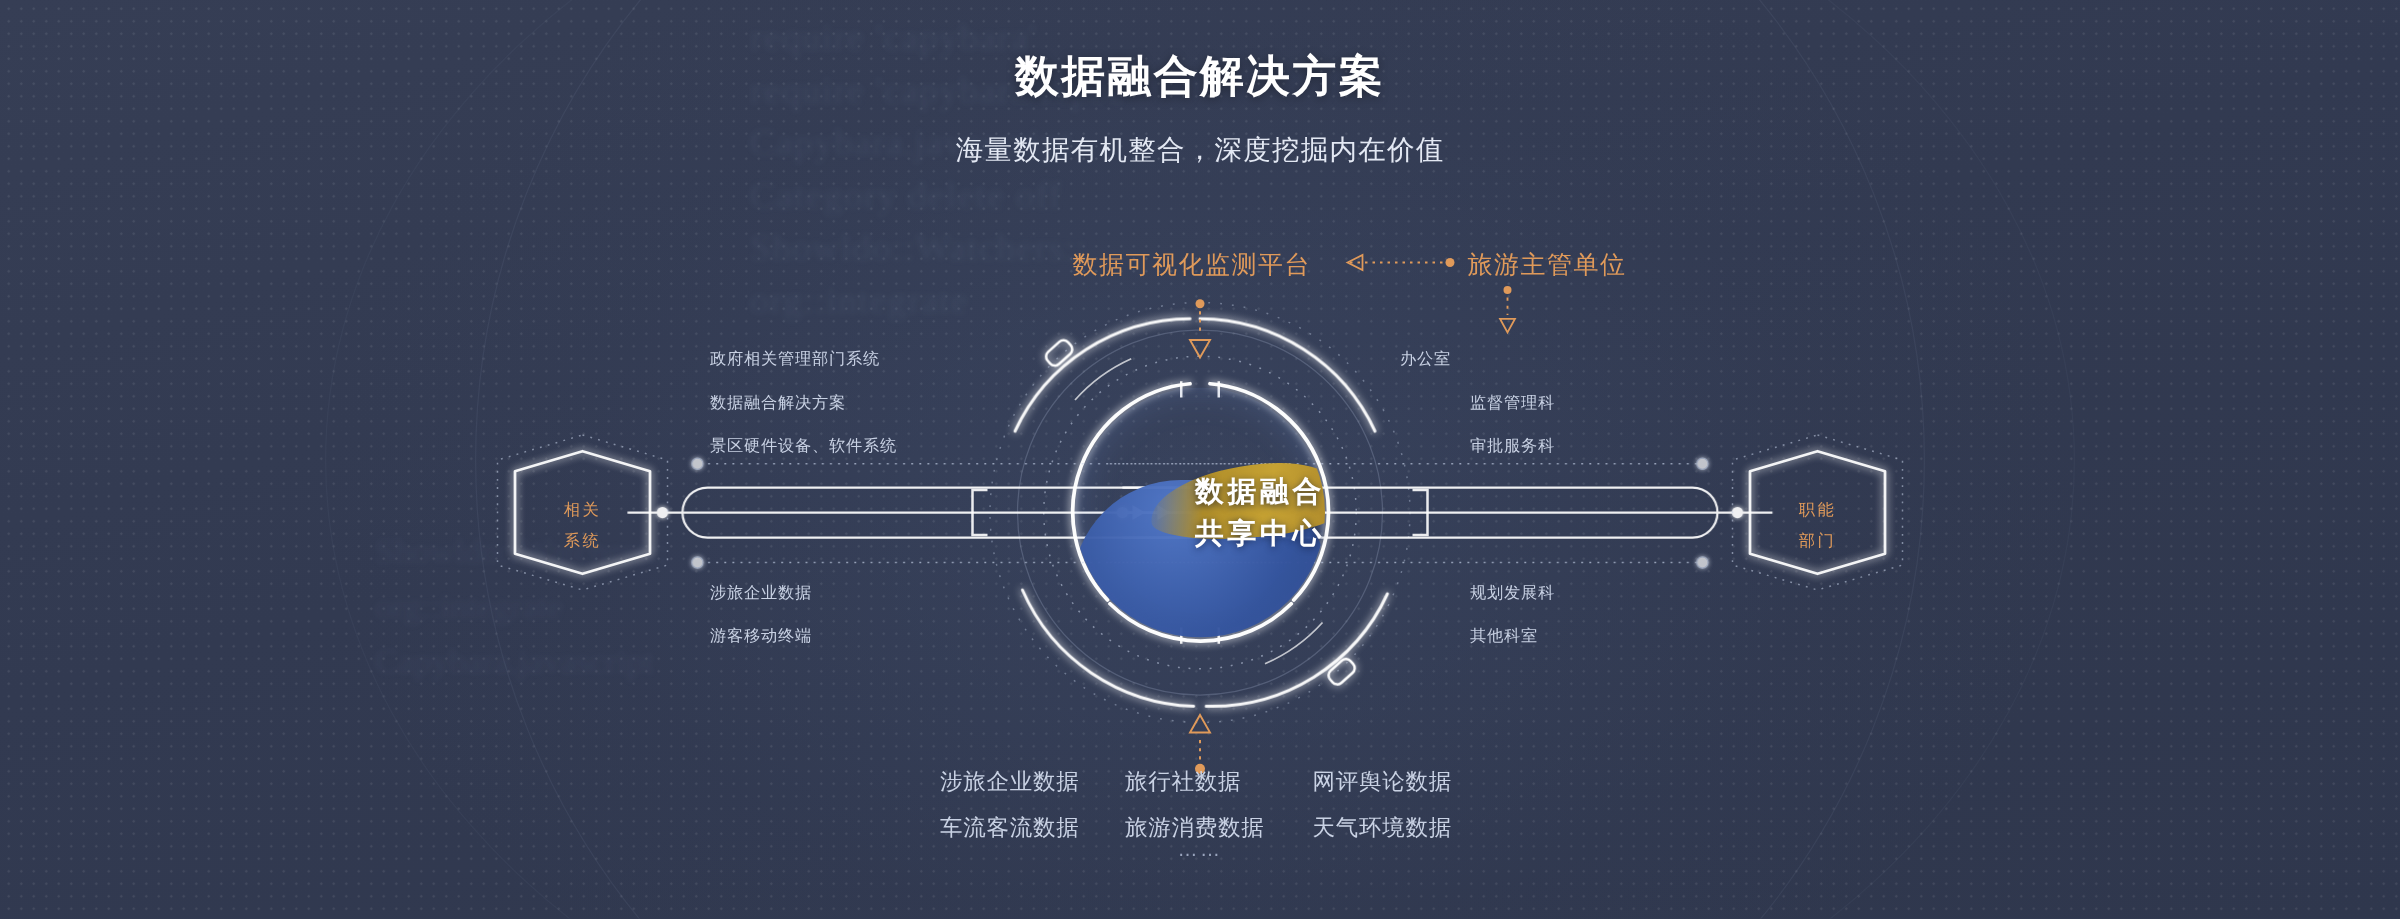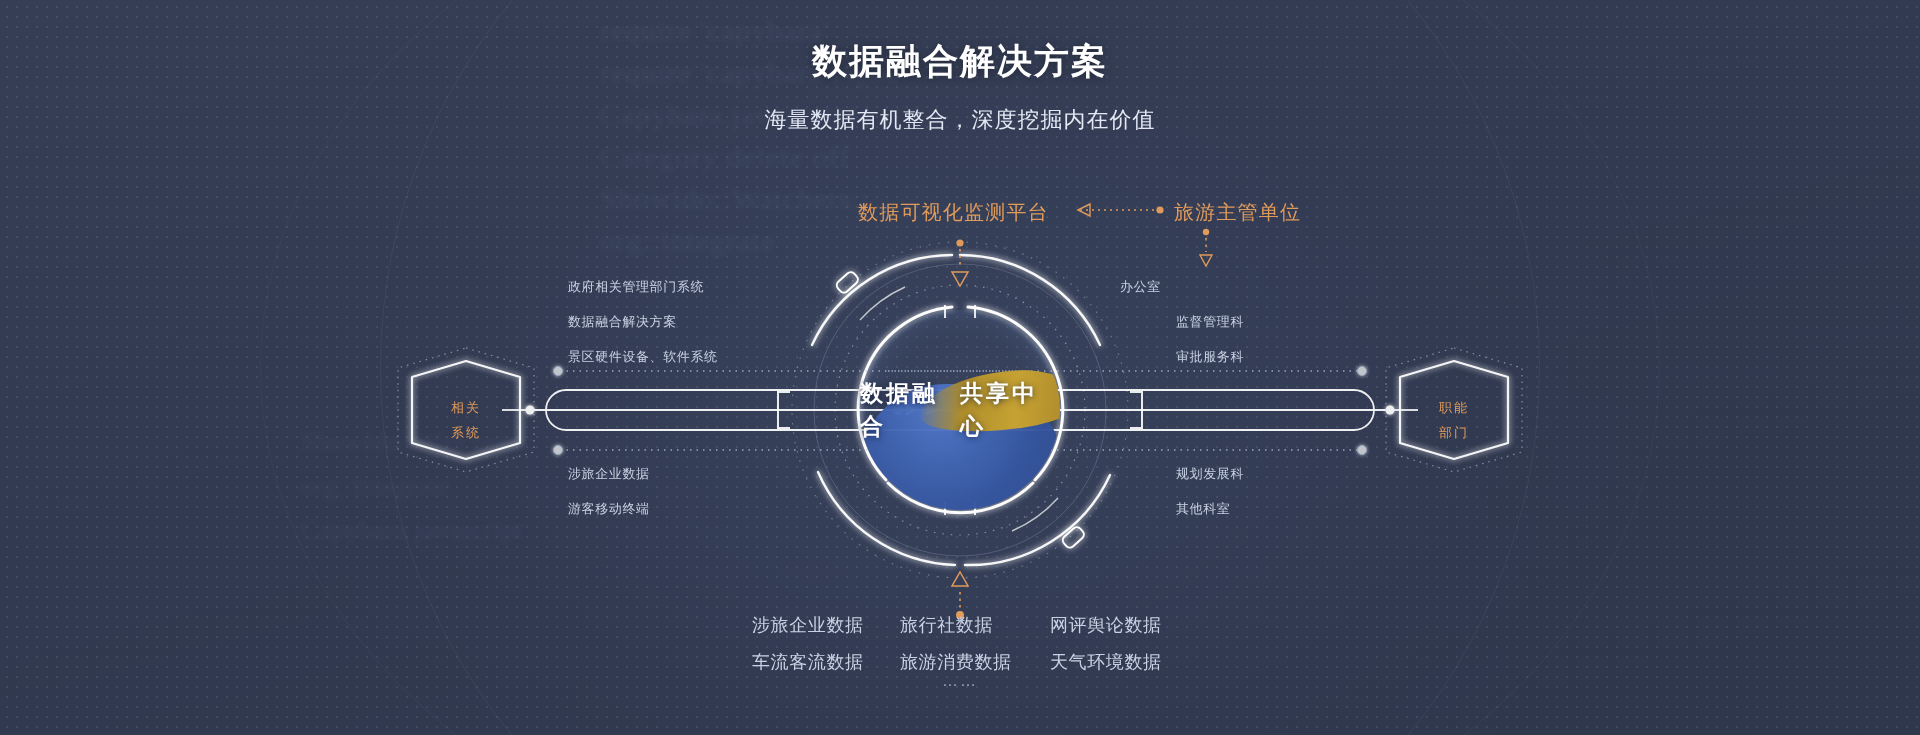--- a/index.html
+++ b/index.html
@@ -188,22 +188,22 @@
     border-radius: 60% 42% 48% 52% / 70% 62% 40% 34%;
     transform: rotate(-5deg);
   }
   #center-text {
     position: absolute;
     left: 860px;
     top: 310px;
     width: 200px;
     height: 200px;
     display: flex;
-    flex-direction: row;
-    align-items: center;
+    flex-direction: column;
+    align-items: flex-end;
     justify-content: center;
     color: #ffffff;
     font-size: 23px;
     font-weight: bold;
     line-height: 33px;
     letter-spacing: 3px;
     text-shadow: 0 1px 6px rgba(10,20,50,0.7);
   }
 
   

